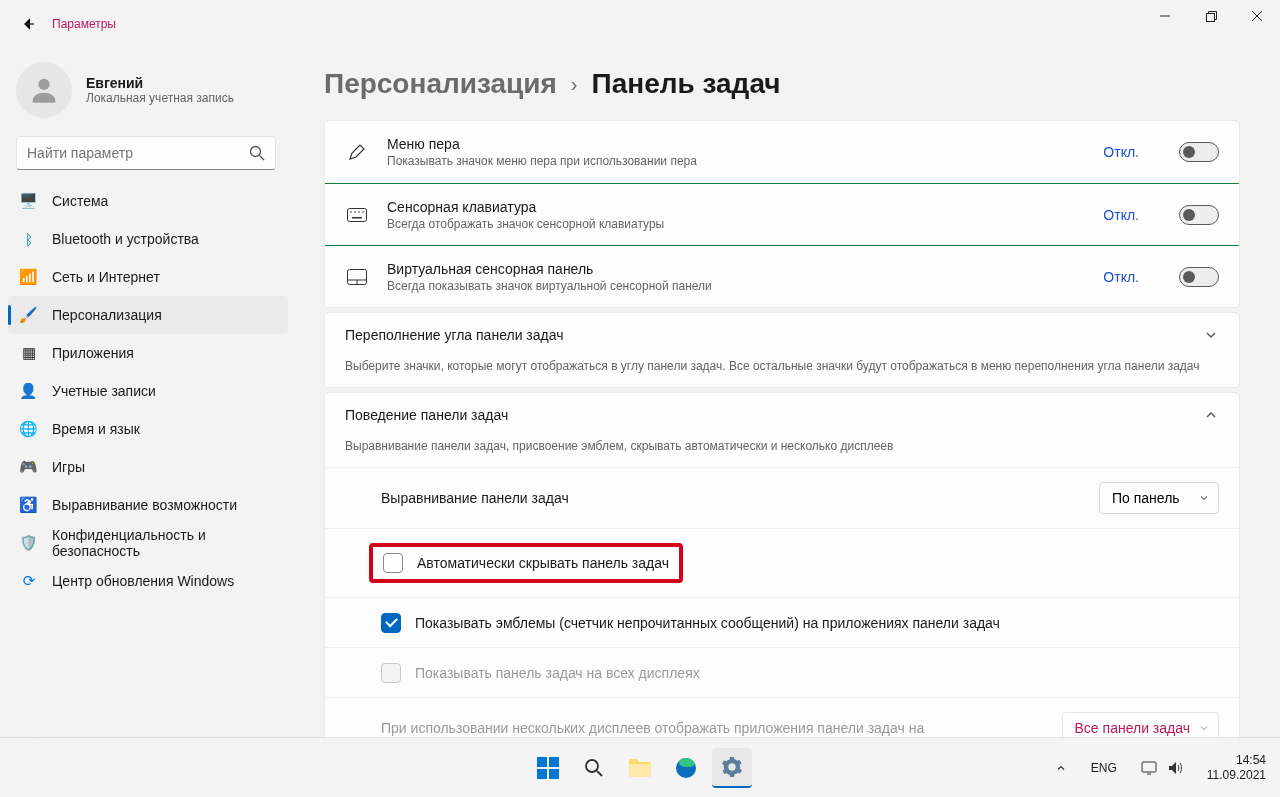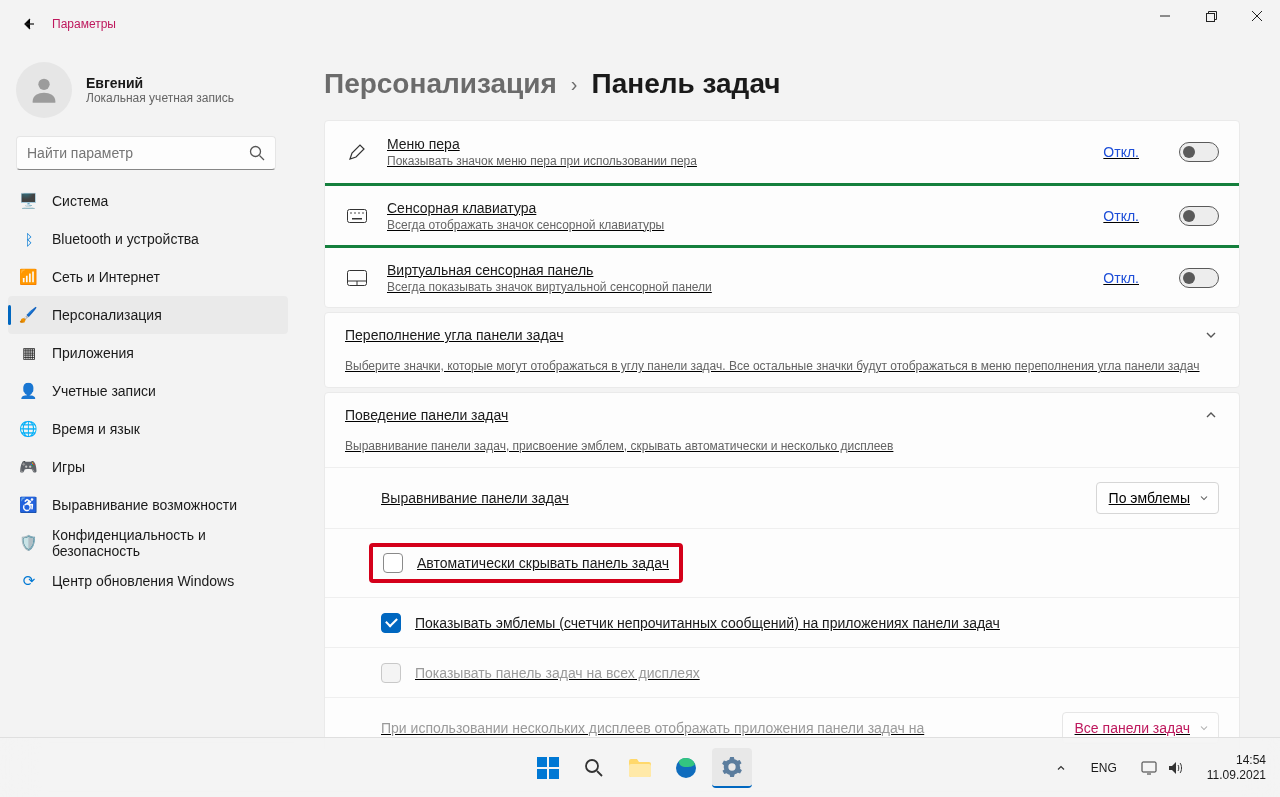--- a/index.html
+++ b/index.html
@@ -28,23 +28,23 @@
   .nav-item.active { background: #eaeaea; }
   .nav-item.active::before { content:""; position:absolute; left:0; top:9px; bottom:9px; width:3px; border-radius:2px; background:#0067c0; }
   .nav-ico { width:18px; height:18px; display:flex; align-items:center; justify-content:center; font-size:15px; }
 
   .main { flex:1; padding: 4px 40px 0 24px; overflow-y: hidden; }
   .breadcrumb { display:flex; align-items:center; gap: 14px; margin: 16px 0 20px 0; }
   .bc-parent { font-size: 28px; color:#6b6b6b; font-weight:600; cursor:pointer; }
   .bc-sep { font-size: 20px; color:#6b6b6b; }
   .bc-current { font-size: 28px; font-weight:600; color:#1a1a1a; }
 
-  .card { background:#fdfdfd; border:1px solid #eaeaea; border-radius:4px; margin-bottom: 4px; text-decoration: underline; }
+  .card { background:#fdfdfd; border:1px solid #eaeaea; border-radius:4px; margin-bottom: 4px; }
   .row { display:flex; align-items:center; padding: 12px 20px; min-height: 62px; gap: 18px; }
-  .row + .row { border-top: 3px solid #15803d; }
+  .row + .row { border-top: 1px solid #15803d; }
   .row-ico { width: 24px; display:flex; align-items:center; justify-content:center; color:#333; }
   .row-text { flex:1; }
   .row-title { font-size: 14px; color:#1a1a1a; }
   .row-sub { font-size: 12px; color:#646464; margin-top:2px; }
   .row-state { font-size: 14px; color:#1d4ed8; margin-right: 22px; }
   .toggle { width: 40px; height: 20px; border-radius: 10px; border: 1px solid #5a5a5a; position:relative; cursor:pointer; background:#ededed; }
   .toggle::after { content:""; position:absolute; left:3px; top:3px; width:12px; height:12px; border-radius:50%; background:#5a5a5a; }
 
   .expander { display:flex; align-items:flex-start; padding: 14px 20px; gap:2px; cursor:pointer; }
   .exp-text { flex:1; }
@@ -253,21 +253,21 @@
           <div class="exp-sub">Выравнивание панели задач, присвоение эмблем, скрывать автоматически и несколько дисплеев</div>
         </div>
         <svg class="chev" viewBox="0 0 16 16">
             <path d="M4 10l4-4 4 4" stroke="#555" fill="none" stroke-width="1.4"></path>
           </svg>
       </div>
 
       <div class="subrow">
         <span class="subrow-title">Выравнивание панели задач</span>
         <div class="select">
-          <span>По эмблемы</span>
+          <span>По панель</span>
           <svg class="schev" width="12" height="12" viewBox="0 0 16 16">
               <path d="M4 6l4 4 4-4" stroke="#555" fill="none" stroke-width="1.4"></path>
             </svg>
         </div>
       </div>
 
       <div class="subrow">
         <div class="highlight-box">
           <div class="check"></div>
           <span class="subrow-title" style="flex:none">Автоматически скрывать панель задач</span>

